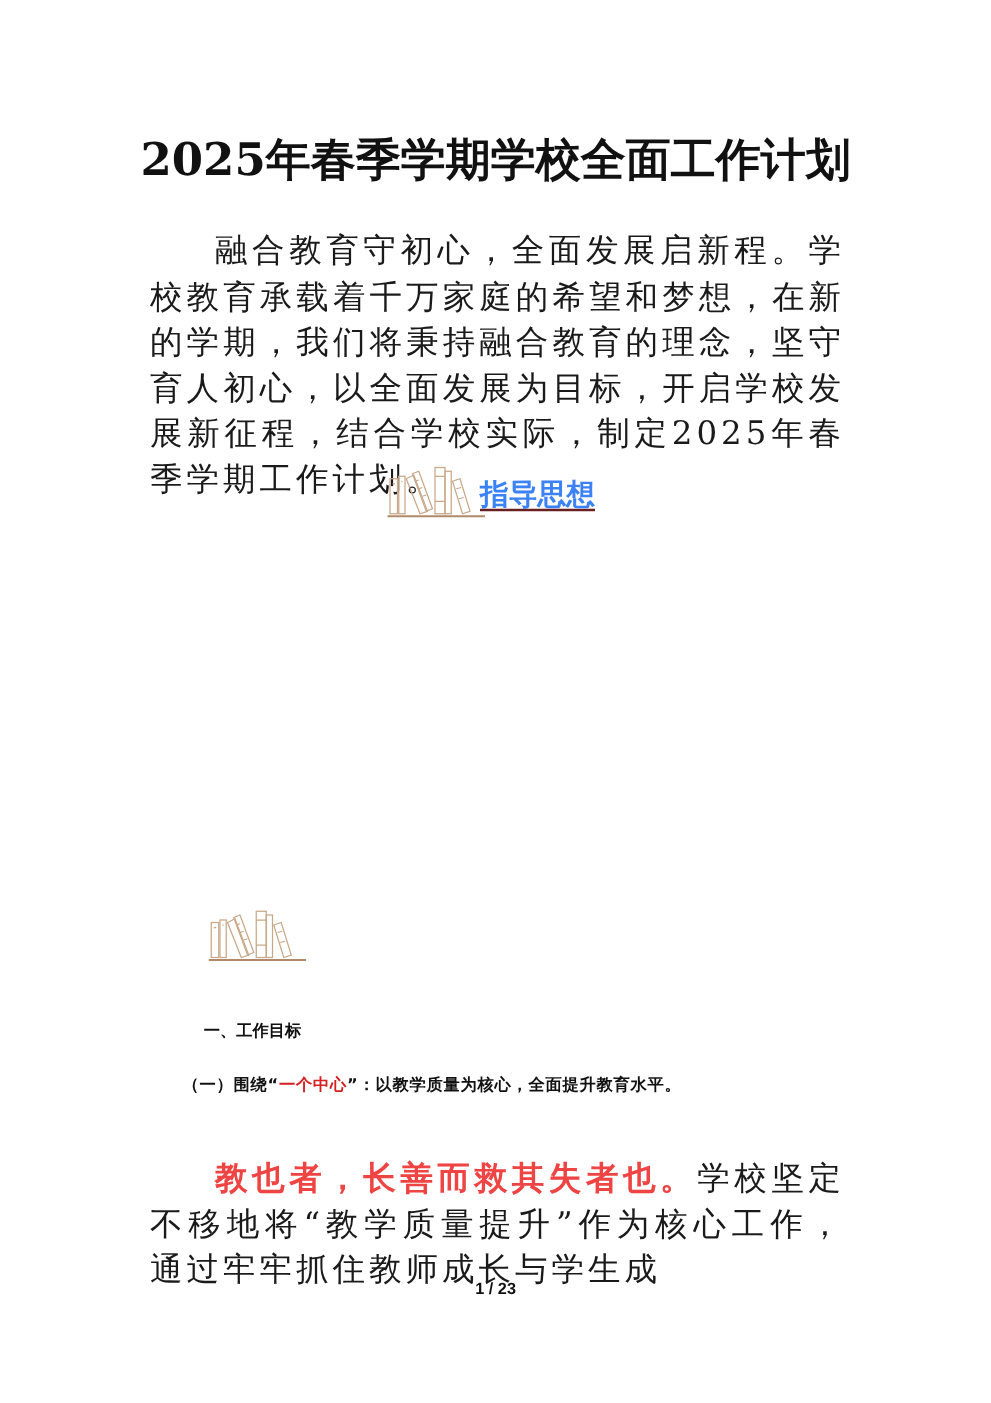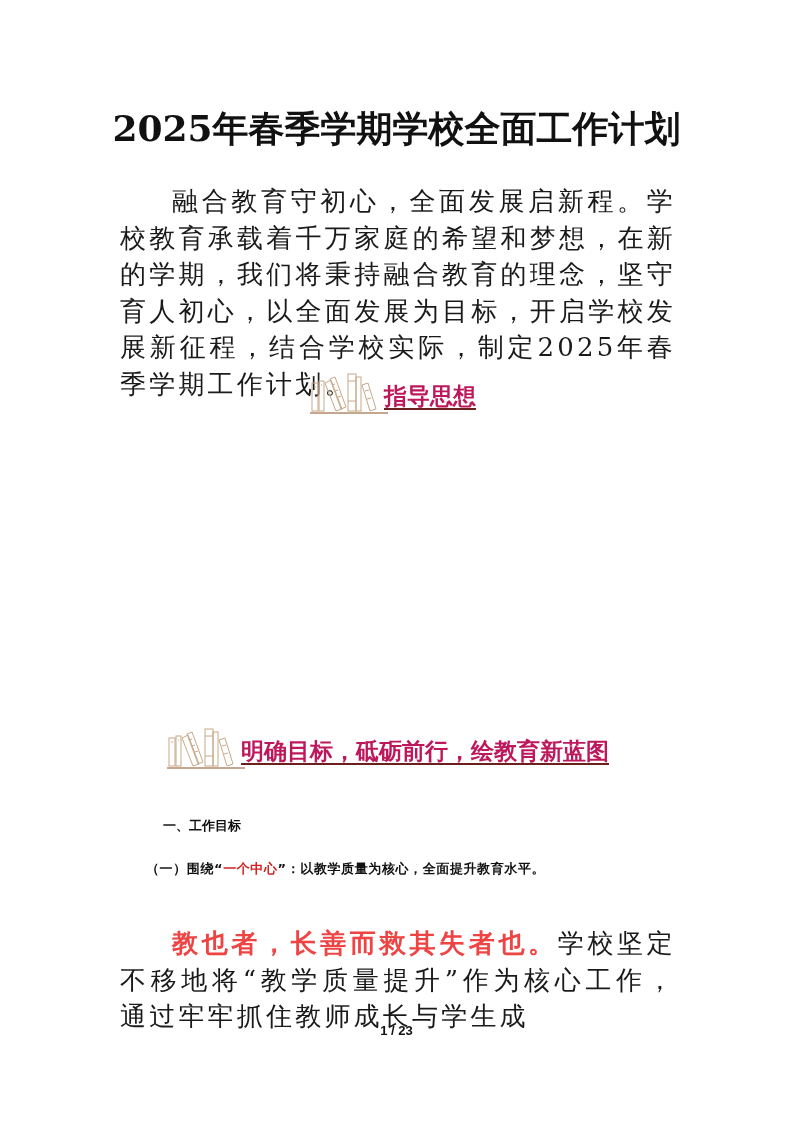--- a/index.html
+++ b/index.html
@@ -60,21 +60,21 @@
     .books {
       width: 80px;
       height: 44px;
       position: relative;
     }
     .books svg { display: block; }
     .heading-text {
       font-family: "DejaVu Sans", "Liberation Sans", sans-serif;
       font-weight: bold;
       font-size: 23px;
-      color: #be185d;
+      color: #3b82f6;
       text-decoration: underline;
       text-decoration-color: #6b2020;
       text-decoration-thickness: 2px;
       text-underline-offset: 4px;
       line-height: 34px;
       margin-left: -4px;
       padding-bottom: 2px;
     }
     .sh2 .heading-text { font-size: 23px; }
     .sub-heading {
@@ -173,21 +173,20 @@
           <rect x="48" y="6" width="5" height="34"></rect>
           <line x1="40" y1="10" x2="48" y2="10"></line>
           <line x1="40" y1="30" x2="48" y2="30"></line>
           <polygon points="54,14 60,12 68,38 62,40"></polygon>
           <line x1="57" y1="20" x2="61" y2="19"></line>
           <line x1="59" y1="28" x2="63" y2="27"></line>
         </g>
         <line x1="2" y1="42" x2="80" y2="42" stroke="#b08a68" stroke-width="1.5"></line>
       </svg>
     </span>
-    <span class="heading-text">明确目标，砥砺前行，绘教育新蓝图</span>
   </div>
 
   <div class="sub-heading">一、工作目标</div>
 
   <p class="goal"><span>（一）围绕“</span><span class="accent">一个中心</span><span>”：以教学质量为核心，全面提升教育水平。</span></p>
 
   <p class="para p3"><span class="lead">教也者，长善而救其失者也。</span><span>学校坚定不移地将“教学质量提升”作为核心工作，通过牢牢抓住教师成长与学生成</span></p>
 
   <div class="page-number">1 / 23</div>
 

